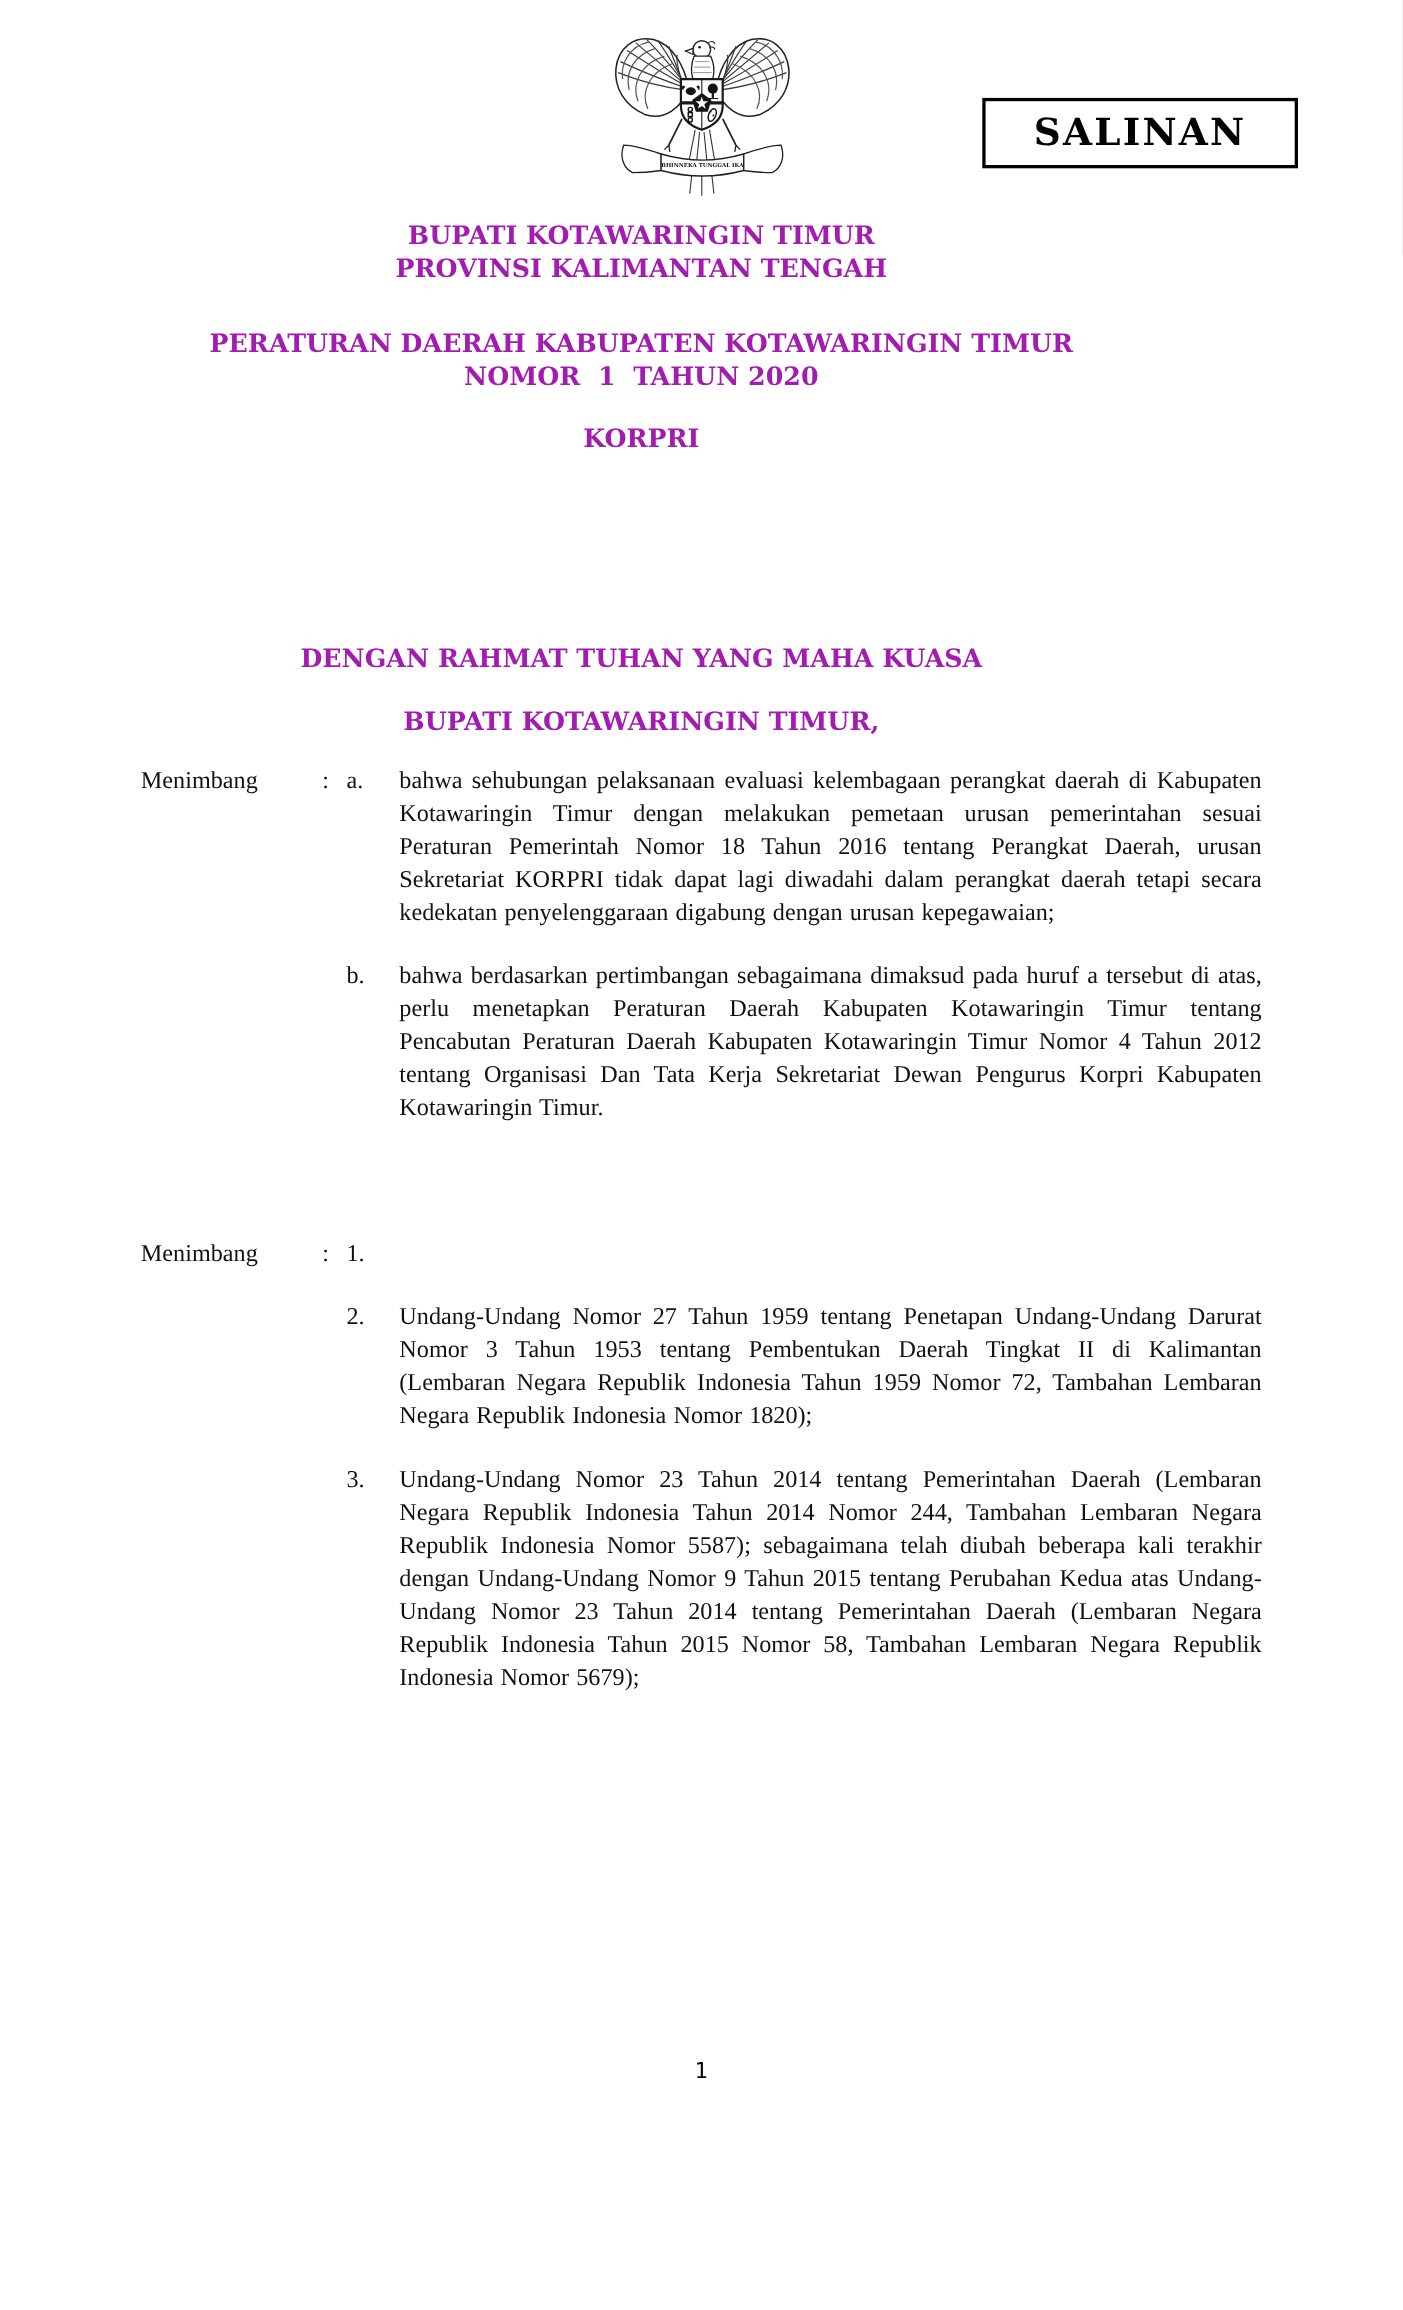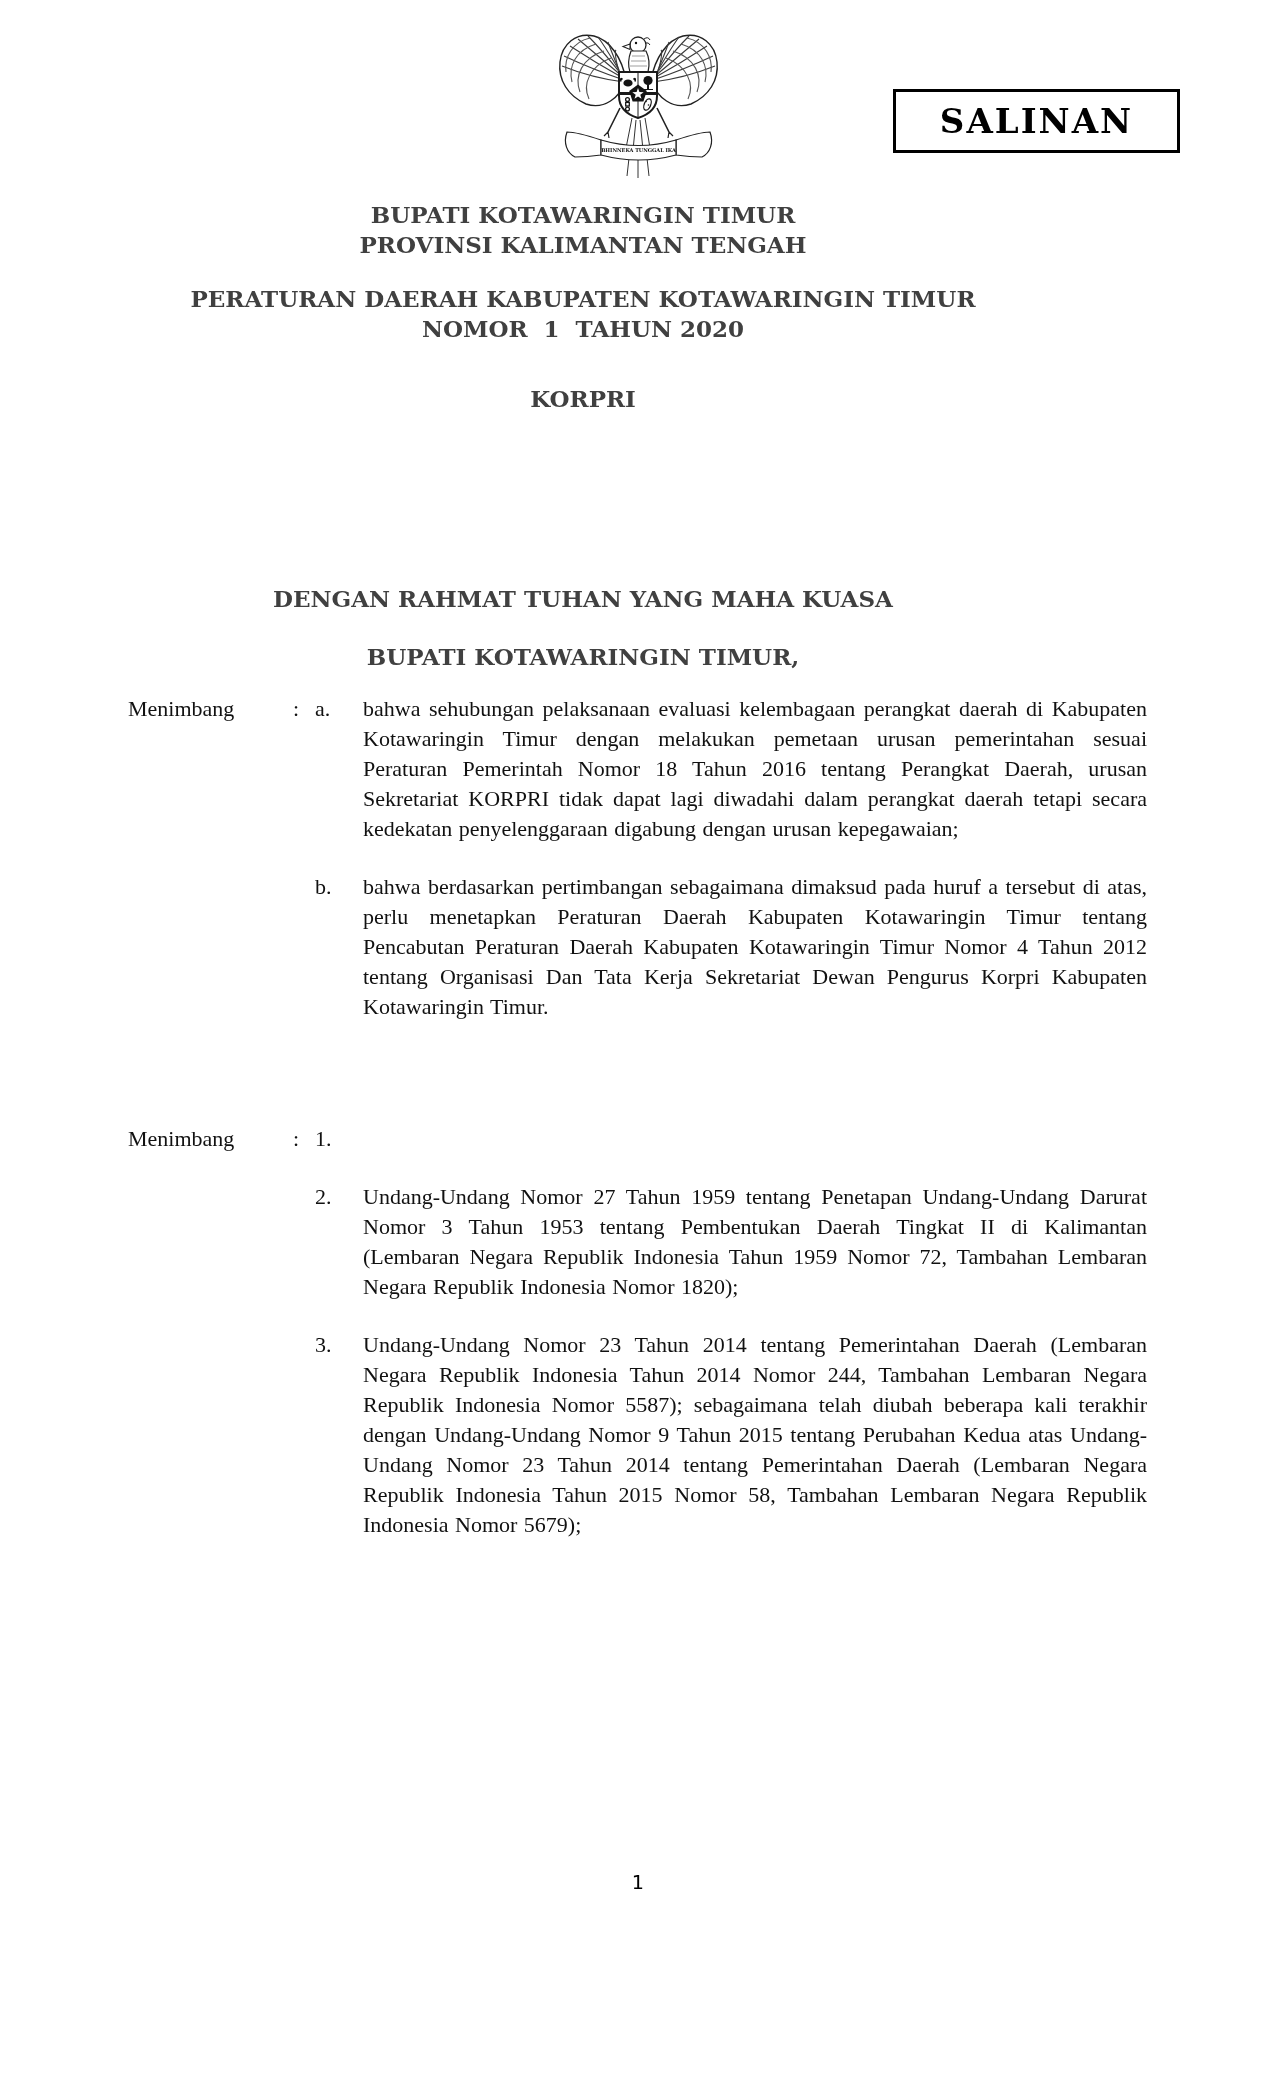--- a/index.html
+++ b/index.html
@@ -44,21 +44,21 @@
 
   
   .chead {
     position: absolute;
     left: 0;
     width: 1166px;
     text-align: center;
     font-weight: bold;
     font-size: 23px;
     line-height: 30px;
-    color: #404040;
+    color: #a21caf;
   }
   .chead div { white-space: pre; }
 
   
   .clause-block {
     position: absolute;
     left: 128px;
     width: 1019px;
     font-size: 22px;
     line-height: 30px;
@@ -162,21 +162,21 @@
 
   <div class="stamp-box">
     <span class="stamp-text">SALINAN</span>
   </div>
 
   <div class="chead" style="top:200px">
     <div>BUPATI KOTAWARINGIN TIMUR</div>
     <div>PROVINSI KALIMANTAN TENGAH</div>
   </div>
 
-  <div class="chead" style="top:284px">
+  <div class="chead" style="top:298px">
     <div>PERATURAN DAERAH KABUPATEN KOTAWARINGIN TIMUR</div>
     <div>NOMOR  1  TAHUN 2020</div>
   </div>
 
   <div class="chead" style="top:384px">
     <div>KORPRI</div>
   </div>
 
 
   <div class="chead" style="top:642px">

